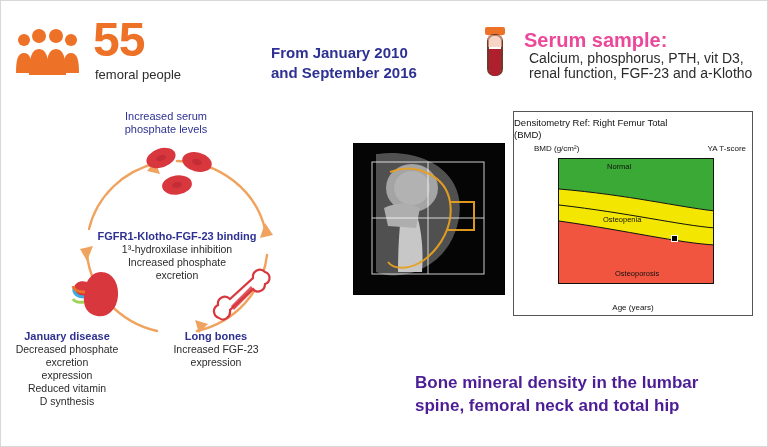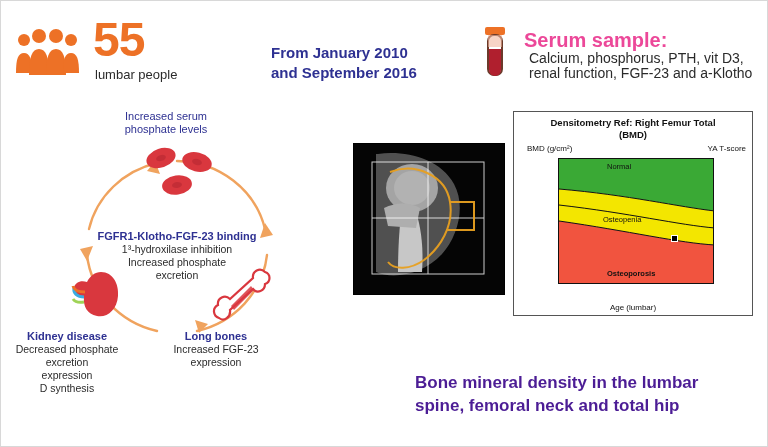--- a/index.html
+++ b/index.html
@@ -168,29 +168,29 @@
     width: 240px;
     height: 205px;
     background: #ffffff;
     border: 1px solid #555;
     box-sizing: border-box;
   }
   .chart-title {
     position: absolute;
     left: 0; right: 0;
     top: 5px;
-    text-align: center;
+    text-align: left;
     font-size: 9.5px;
-    font-weight: bold;
+    font-weight: normal;
     color: #111;
     line-height: 12px;
   }
   .axis-label-left {
     position: absolute;
-    left: 13px;
+    left: 20px;
     top: 32px;
     font-size: 8px;
     color: #111;
   }
   .axis-label-right {
     position: absolute;
     right: 6px;
     top: 32px;
     font-size: 8px;
     color: #111;
@@ -256,21 +256,21 @@
         <path d="M14 48 C14 30 17 22 24 22 C31 22 34 30 34 48 Z"></path>
         <circle cx="41" cy="9" r="7"></circle>
         <path d="M31 48 C31 30 34 22 41 22 C48 22 51 30 51 48 Z"></path>
         <circle cx="56" cy="13" r="6"></circle>
         <path d="M48 46 C48 32 50 26 56 26 C62 26 64 32 64 46 Z"></path>
       </g>
     </svg>
   </div>
 
   <div class="big-number">55</div>
-  <div class="big-number-sub">lumbar people</div>
+  <div class="big-number-sub">femoral people</div>
 
   <div class="dates">
     <div>From January 2010</div>
     <div>and September 2016</div>
   </div>
 
   <div class="tube-icon">
     <svg viewBox="0 0 28 56" width="28" height="56">
       <rect x="4" y="2" width="20" height="8" rx="2" fill="#ED7126"></rect>
       <rect x="7" y="10" width="14" height="40" rx="6" fill="#ffffff" stroke="#6b3a2a" stroke-width="2"></rect>
@@ -344,24 +344,25 @@
         <g stroke="#D9373E" stroke-width="2.2" fill="#ffffff">
           <path d="M10 52 C4 50 3 42 9 39 C8 32 16 28 21 33 L44 12 C43 5 51 1 56 6 C62 8 62 16 56 18 C56 25 48 28 44 23 L21 44 C22 51 15 56 10 52 Z"></path>
         </g>
         <g fill="#D9373E" opacity="0.85">
           <path d="M22 40 L42 20 L45 24 L25 44 Z"></path>
         </g>
       </svg>
     </div>
 
     <div class="lbl lbl-left">
-      <div class="lbl-title">Kidney disease</div>
+      <div class="lbl-title">January disease</div>
       <div>Decreased phosphate</div>
       <div>excretion</div>
       <div>expression</div>
+      <div>Reduced vitamin</div>
       <div>D synthesis</div>
     </div>
 
     <div class="lbl lbl-right">
       <div class="lbl-title">Long bones</div>
       <div>Increased FGF-23</div>
       <div>expression</div>
     </div>
   </div>
 
@@ -389,41 +390,41 @@
       </svg>
     </div>
 
     <div class="chart-box">
       <div class="chart-title">
         <div>Densitometry Ref: Right Femur Total</div>
         <div>(BMD)</div>
       </div>
       <div class="axis-label-left">BMD (g/cm²)</div>
       <div class="axis-label-right">YA T-score</div>
-      <div class="axis-label-x">Age (lumbar)</div>
+      <div class="axis-label-x">Age (years)</div>
 
       <div class="plot">
         <svg viewBox="0 0 156 126" width="156" height="126" preserveAspectRatio="none">
 
           <path d="M0 0 L156 0 L156 52 C120 48 70 36 0 30 Z" fill="#3aa935"></path>
 
           <path d="M0 30 C70 36 120 48 156 52 L156 86 C120 84 70 72 0 62 Z" fill="#f3e600"></path>
 
           <path d="M0 62 C70 72 120 84 156 86 L156 126 L0 126 Z" fill="#f1543f"></path>
 
           <g fill="none" stroke="#111" stroke-width="1">
             <path d="M0 30 C70 36 120 48 156 52"></path>
             <path d="M0 62 C70 72 120 84 156 86"></path>
             <path d="M0 46 C70 54 120 66 156 69"></path>
           </g>
         </svg>
 
         <div class="zone-label" style="left:4px; top:3px;">Normal</div>
         <div class="zone-label" style="left:0; top:56px;">Osteopenia</div>
-        <div class="zone-label" style="left:4px; top:110px;font-weight:bold;">Osteoporosis</div>
+        <div class="zone-label" style="left:12px; top:110px;">Osteoporosis</div>
 
         <div class="marker" style="left:112px; top:76px;"></div>
 
         
         
         
         
         
         
         

